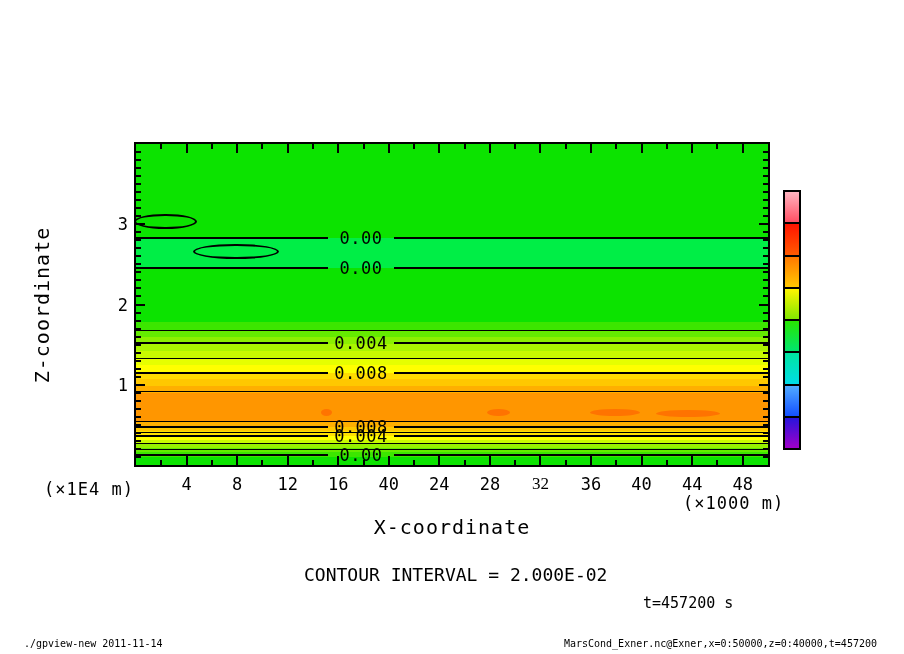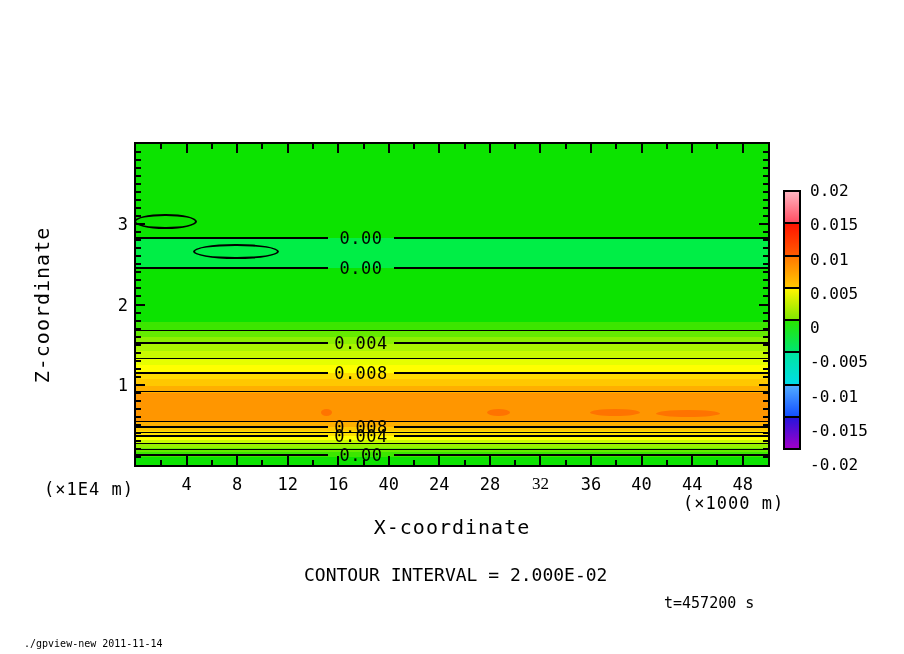--- a/index.html
+++ b/index.html
@@ -39,21 +39,21 @@
     font-size:20px;letter-spacing:1px;white-space:nowrap;
   }
   #y-ticklabels{left:100px;top:144px;width:28px;height:321px;}
   .yticklabel{position:absolute;right:0;transform:translateY(-50%);font-size:17px;}
   #x-ticklabels{left:136px;top:474px;width:632px;height:22px;}
   .xticklabel{position:absolute;transform:translateX(-50%);font-size:17px;}
   #y-axis-unit{left:44px;top:479px;font-size:17px;letter-spacing:1px;white-space:nowrap;}
   #x-axis-unit{left:683px;top:493px;font-size:17px;letter-spacing:1px;white-space:nowrap;}
   #x-axis-title{left:136px;top:515px;width:632px;text-align:center;font-size:20px;letter-spacing:1px;}
   #contour-interval-note{left:304px;top:564px;font-size:18px;white-space:nowrap;}
-  #time-note{left:664px;top:594px;font-size:15px;white-space:nowrap;}
+  #time-note{left:643px;top:594px;font-size:15px;white-space:nowrap;}
   #footer-left{left:24px;top:638px;font-size:10px;white-space:nowrap;}
   #footer-right{right:27px;top:638px;font-size:10px;white-space:nowrap;}
   #colorbar-boxes{left:783px;top:190px;width:18px;}
   .cbar-box{width:18px;height:34.25px;border:2px solid #000;box-sizing:border-box;margin-top:-2px;}
   .cbar-box:first-child{margin-top:0;}
   #colorbar-labels{left:810px;top:190px;width:80px;height:274px;}
   .cbarlabel{position:absolute;left:0;transform:translateY(-50%);font-size:16px;white-space:nowrap;}
 </style>
 </head>
 <body>
@@ -281,27 +281,17 @@
   <div id="colorbar-boxes" class="abs">
       <div class="cbar-box" style="background: linear-gradient(rgb(255, 180, 192), rgb(255, 80, 100));"></div>
       <div class="cbar-box" style="background: linear-gradient(rgb(255, 20, 0), rgb(255, 90, 0));"></div>
       <div class="cbar-box" style="background: linear-gradient(rgb(255, 120, 0), rgb(255, 200, 0));"></div>
       <div class="cbar-box" style="background: linear-gradient(rgb(255, 245, 0), rgb(130, 232, 0));"></div>
       <div class="cbar-box" style="background: linear-gradient(rgb(40, 230, 0), rgb(0, 230, 110));"></div>
       <div class="cbar-box" style="background: linear-gradient(rgb(0, 230, 160), rgb(0, 220, 230));"></div>
       <div class="cbar-box" style="background: linear-gradient(rgb(80, 170, 255), rgb(20, 80, 255));"></div>
       <div class="cbar-box" style="background: linear-gradient(rgb(40, 20, 220), rgb(160, 0, 200));"></div>
     </div>
-  <div id="colorbar-labels" class="abs">
-      <div class="cbarlabel" style="top: 0px;">0.02</div>
-      <div class="cbarlabel" style="top: 34.25px;">0.015</div>
-      <div class="cbarlabel" style="top: 68.5px;">0.01</div>
-      <div class="cbarlabel" style="top: 102.75px;">0.005</div>
-      <div class="cbarlabel" style="top: 137px;">0</div>
-      <div class="cbarlabel" style="top: 171.25px;">-0.005</div>
-      <div class="cbarlabel" style="top: 205.5px;">-0.01</div>
-      <div class="cbarlabel" style="top: 239.75px;">-0.015</div>
-      <div class="cbarlabel" style="top: 274px;">-0.02</div>
-    </div>
 
   <div id="footer-left" class="abs">./gpview-new  2011-11-14</div>
+  <div id="footer-right" class="abs">MarsCond_Exner.nc@Exner,x=0:50000,z=0:40000,t=457200</div>
 
 </div>
 
 </body></html>

